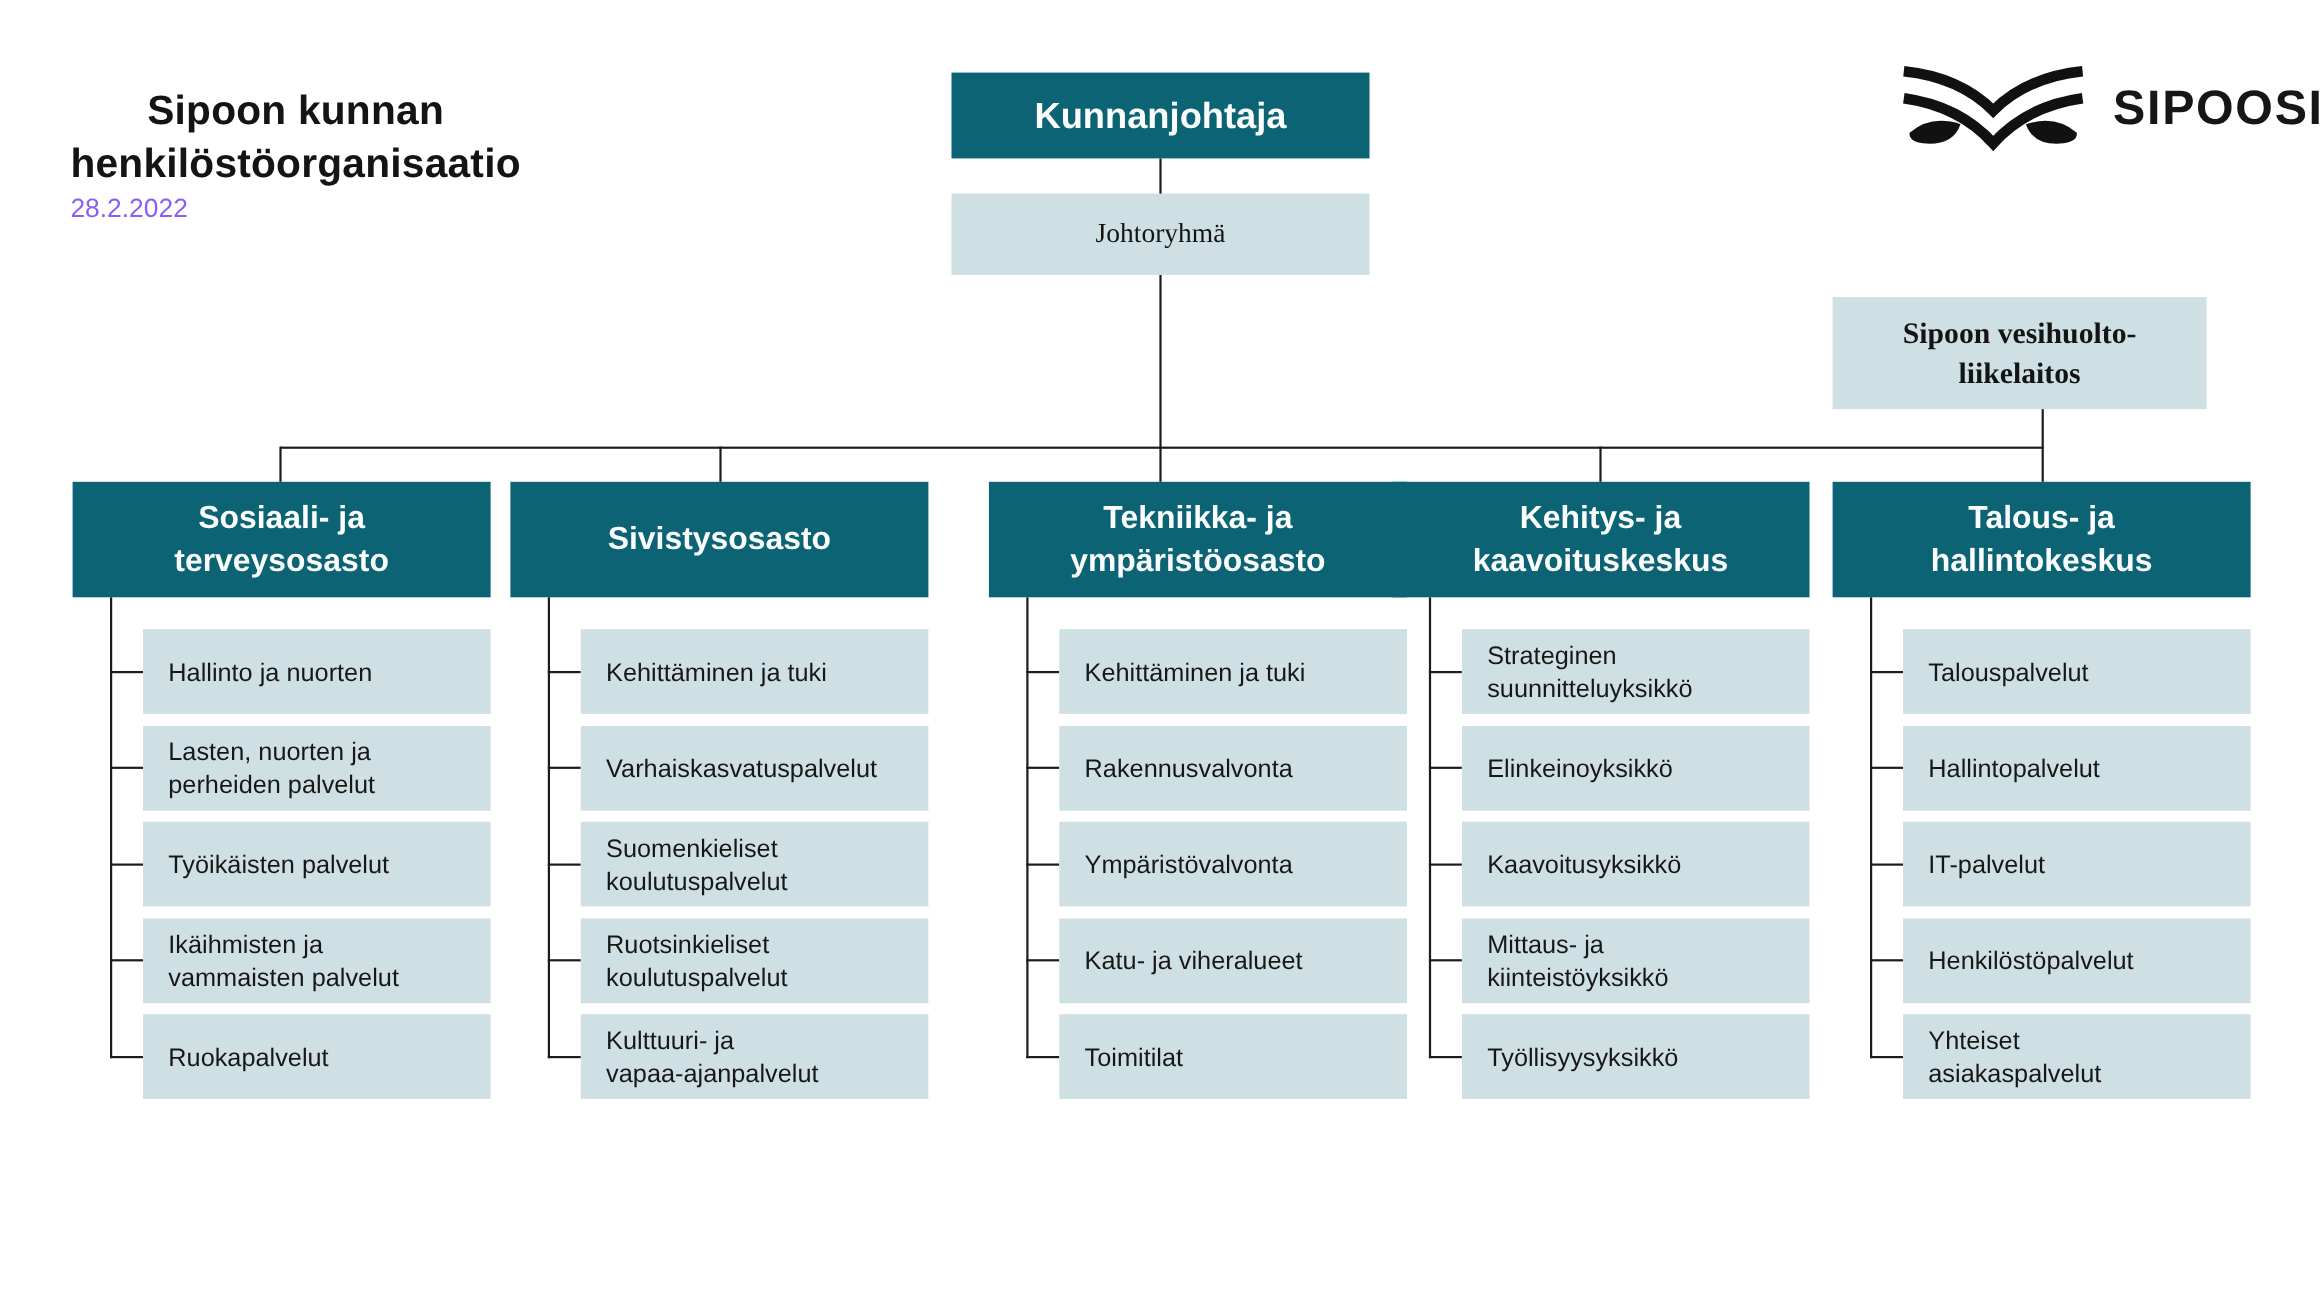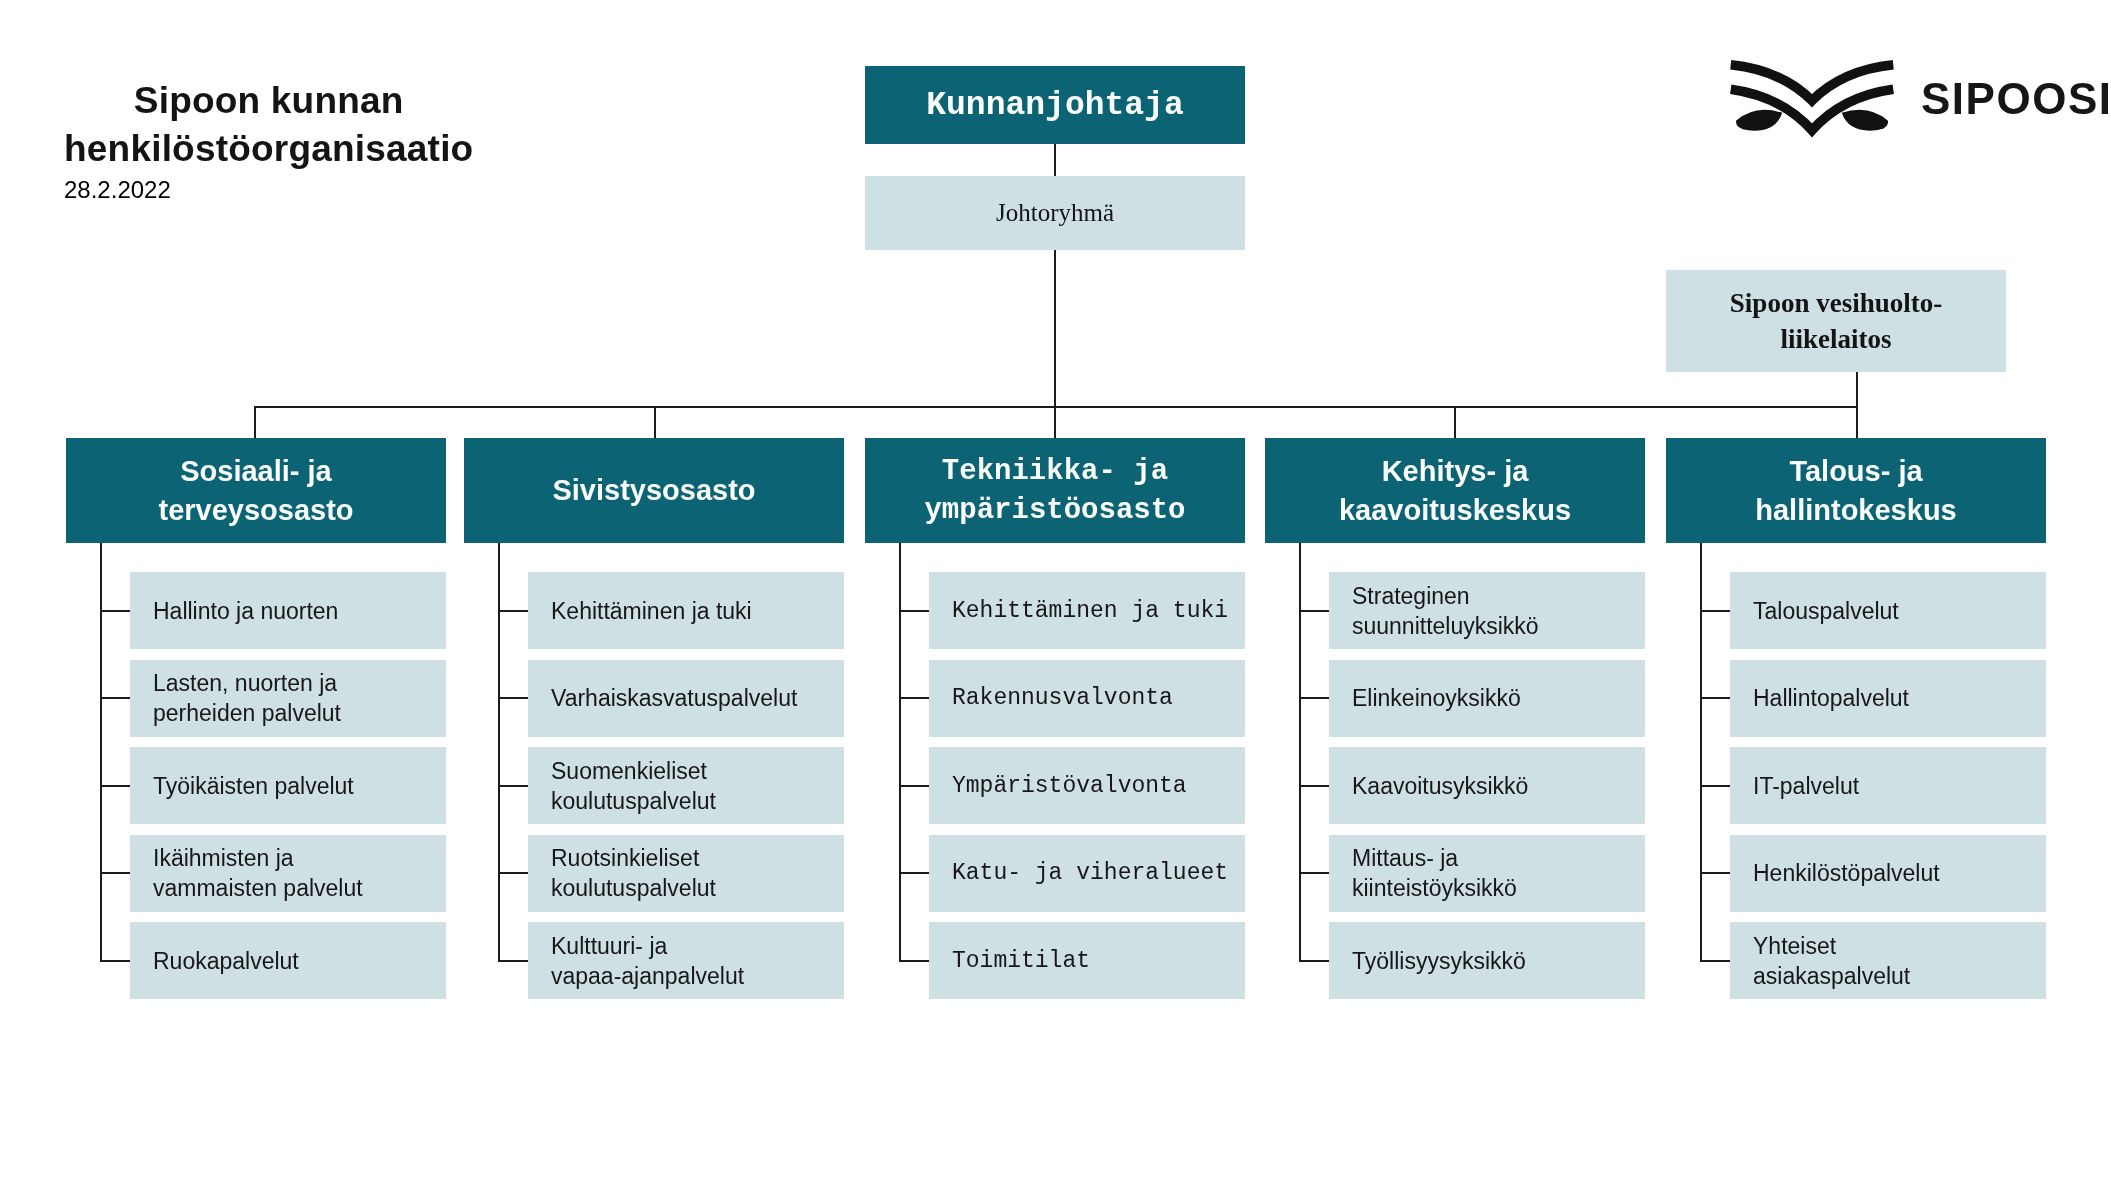--- a/index.html
+++ b/index.html
@@ -9,35 +9,35 @@
     --ink:#141414;
   }
   *{box-sizing:border-box;}
   html,body{margin:0;padding:0;background:#ffffff;}
   body{font-family:"Liberation Sans","DejaVu Sans",sans-serif;color:var(--ink);}
   .canvas{position:relative;width:2111px;height:1187px;background:#ffffff;overflow:hidden;}
 
   
   .page-title{position:absolute;left:64px;top:52px;font-size:37px;line-height:48px;font-weight:700;
               color:var(--ink);white-space:pre-line;letter-spacing:0.2px;text-align:center;}
-  .page-date{position:absolute;left:64px;top:176px;font-size:24px;color:#000000;text-align:center;}
+  .page-date{position:absolute;left:64px;top:176px;font-size:24px;color:#8b5cf6;text-align:center;}
 
   
   .logo{position:absolute;left:1729px;top:52px;display:flex;align-items:center;gap:26px;}
   .logo-mark{width:166px;height:92px;}
   .logo-text{display:flex;font-weight:700;font-size:44px;line-height:45px;
              letter-spacing:1.5px;color:#161616;}
 
   
   .box{position:absolute;display:flex;align-items:center;justify-content:center;text-align:center;}
   .dark{background:var(--dark-teal);color:#fbfdfd;font-weight:700;}
   .light{background:var(--light-teal);color:var(--ink);font-family:Liberation Serif, serif;}
   .pre{white-space:pre-line;}
 
-  .kunnanjohtaja{left:865px;top:66px;width:380px;height:78px;font-size:33px;font-family:Liberation Mono, monospace;}
+  .kunnanjohtaja{left:865px;top:66px;width:380px;height:78px;font-size:33px;}
   .johtoryhma{left:865px;top:176px;width:380px;height:74px;font-size:25px;}
   .vesihuolto{left:1666px;top:270px;width:340px;height:102px;font-size:27px;font-weight:700;line-height:36px;}
 
   
   .vline,.hline{position:absolute;background:var(--line);}
   .vline{width:2px;}
   .hline{height:2px;}
 
   
   .column{position:absolute;top:438px;width:380px;height:575px;}
@@ -126,21 +126,21 @@
     <div class="item pre i1"><span class="pre">Kehittäminen ja tuki</span></div>
     <div class="item pre i2"><span class="pre">Varhaiskasvatuspalvelut</span></div>
     <div class="item pre i3"><span class="pre">Suomenkieliset
 koulutuspalvelut</span></div>
     <div class="item pre i4"><span class="pre">Ruotsinkieliset
 koulutuspalvelut</span></div>
     <div class="item pre i5"><span class="pre">Kulttuuri- ja
 vapaa-ajanpalvelut</span></div>
   </div>
 
-  <div class="column" style="left:865px;font-family:Liberation Mono, monospace;">
+  <div class="column" style="left:899px;">
     <div class="dept-header pre">
       <span class="pre">Tekniikka- ja
 ympäristöosasto</span>
     </div>
     <div class="vline col-vline"></div>
     <div class="hline tick t1"></div>
     <div class="hline tick t2"></div>
     <div class="hline tick t3"></div>
     <div class="hline tick t4"></div>
     <div class="hline tick t5"></div>

